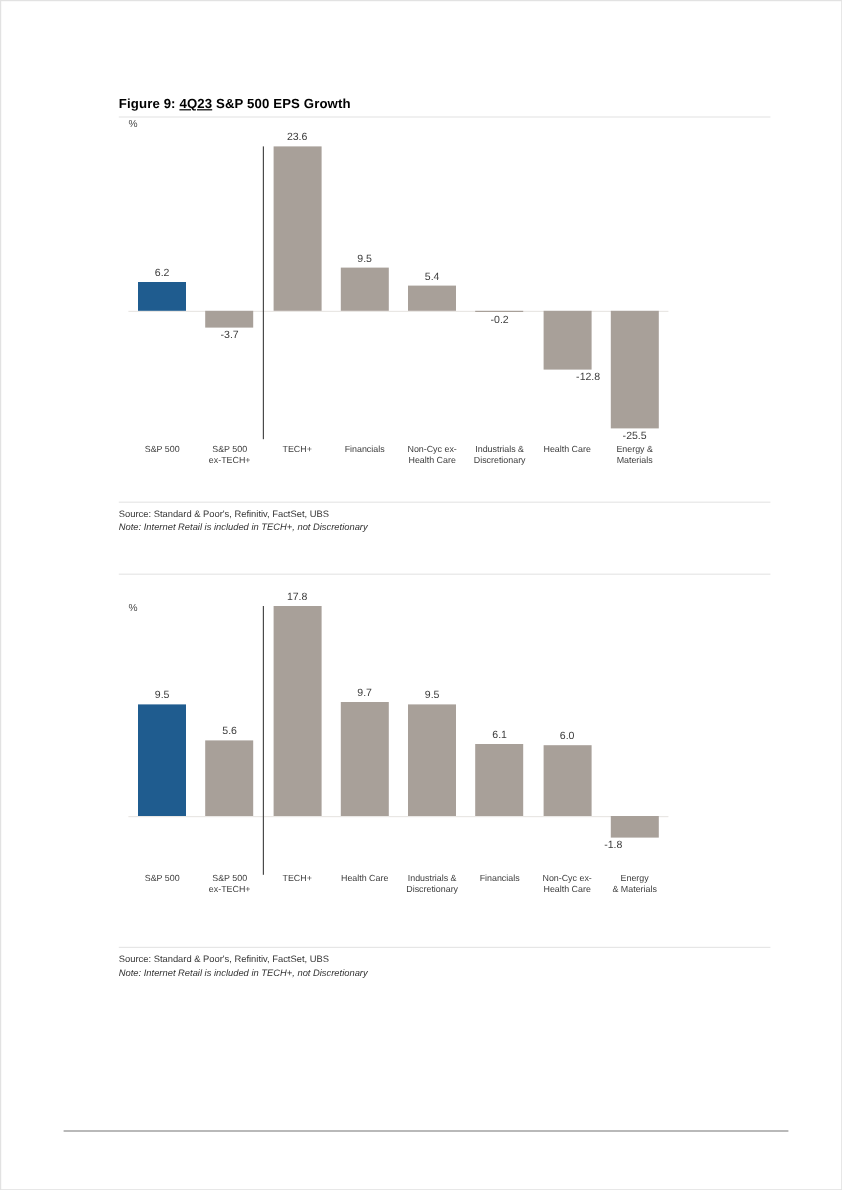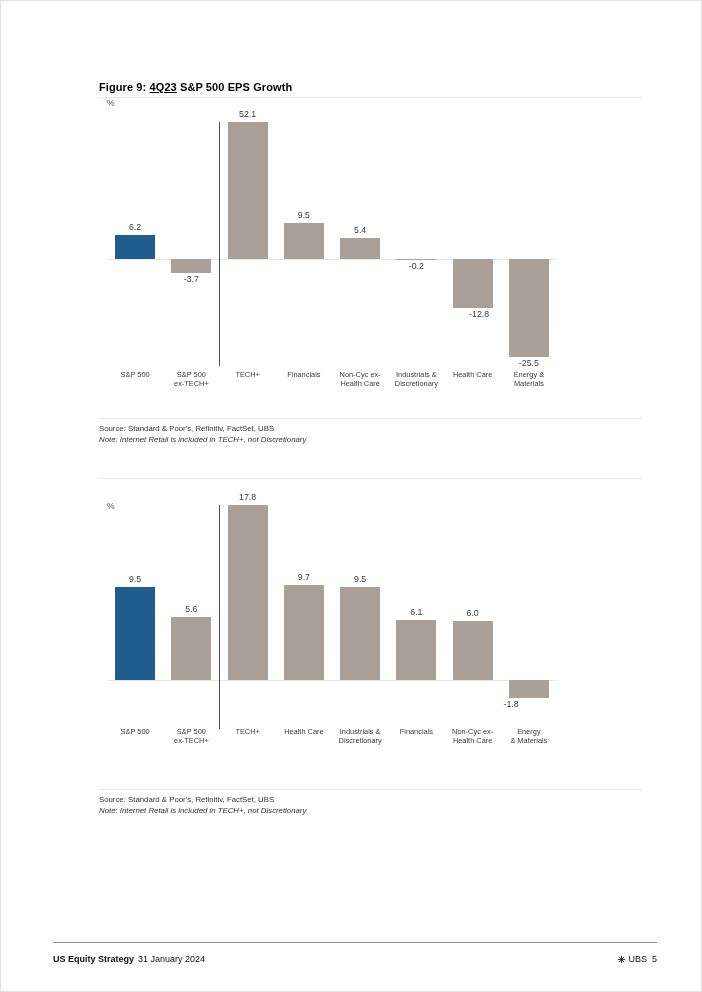--- a/index.html
+++ b/index.html
@@ -184,35 +184,35 @@
       <div class="pct-label" style="left:8px; top:0px;">%</div>
     <div class="zero-line" style="left: 8px; top: 161px; width: 450px;"></div>
         <div class="bar highlight" style="left: 16.125px; width: 40px; height: 23.746px; top: 137.254px;"></div>
         <div class="bar-value" style="left: 8px; width: 56.25px; top: 124.254px;">6.2</div>
         <div class="cat-label" style="left: 8px; width: 56.25px; top: 272px;">S&amp;P 500</div>
         <div class="bar" style="left: 72.375px; width: 40px; height: 14.171px; top: 161px;"></div>
         <div class="bar-value" style="left: 64.25px; width: 56.25px; top: 176.171px;">-3.7</div>
         <div class="cat-label" style="left: 64.25px; width: 56.25px; top: 272px;">S&amp;P 500
 ex-TECH+</div>
         <div class="bar" style="left: 128.625px; width: 40px; height: 136.731px; top: 24.269px;"></div>
-        <div class="bar-value" style="left: 120.5px; width: 56.25px; top: 11.269px;">52.1</div>
+        <div class="bar-value" style="left: 120.5px; width: 56.25px; top: 11.269px;">23.6</div>
         <div class="cat-label" style="left: 120.5px; width: 56.25px; top: 272px;">TECH+</div>
         <div class="bar" style="left: 184.875px; width: 40px; height: 36.385px; top: 124.615px;"></div>
         <div class="bar-value" style="left: 176.75px; width: 56.25px; top: 111.615px;">9.5</div>
         <div class="cat-label" style="left: 176.75px; width: 56.25px; top: 272px;">Financials</div>
         <div class="bar" style="left: 241.125px; width: 40px; height: 20.682px; top: 140.318px;"></div>
         <div class="bar-value" style="left: 233px; width: 56.25px; top: 127.318px;">5.4</div>
         <div class="cat-label" style="left: 233px; width: 56.25px; top: 272px;">Non-Cyc ex-
 Health Care</div>
         <div class="bar" style="left: 297.375px; width: 40px; height: 0.766px; top: 161px;"></div>
         <div class="bar-value" style="left: 289.25px; width: 56.25px; top: 162.766px;">-0.2</div>
         <div class="cat-label" style="left: 289.25px; width: 56.25px; top: 272px;">Industrials &amp;
 Discretionary</div>
         <div class="bar" style="left: 353.625px; width: 40px; height: 49.024px; top: 161px;"></div>
-        <div class="bar-value" style="left: 352px; width: 56.25px; top: 211.024px;">-12.8</div>
+        <div class="bar-value" style="left: 363px; width: 56.25px; top: 211.024px;">-12.8</div>
         <div class="cat-label" style="left: 345.5px; width: 56.25px; top: 272px;">Health Care</div>
         <div class="bar" style="left: 409.875px; width: 40px; height: 97.665px; top: 161px;"></div>
         <div class="bar-value" style="left: 401.75px; width: 56.25px; top: 259.665px;">-25.5</div>
         <div class="cat-label" style="left: 401.75px; width: 56.25px; top: 272px;">Energy &amp;
 Materials</div>
         <div class="divider-line" style="left: 119.5px; top: 24px; height: 244px;"></div>
       </div>
     <div class="source-rule" style="margin-top:80px;"></div>
     <div class="source-text">
       <div>Source: Standard &amp; Poor's, Refinitiv, FactSet, UBS</div>
@@ -257,33 +257,14 @@
       </div>
     <div class="source-rule" style="margin-top:50px;"></div>
     <div class="source-text">
       <div>Source: Standard &amp; Poor's, Refinitiv, FactSet, UBS</div>
       <div class="note">Note: Internet Retail is included in TECH+, not Discretionary</div>
     </div>
   </div>
 
 
   <div class="footer-rule"></div>
-  <div class="footer">
-    <div class="footer-left">
-      <span class="strategy">US Equity Strategy</span><span class="date">31 January 2024</span>
-    </div>
-    <div class="footer-right">
-      <span class="ubs-mark">
-        <svg width="9" height="9" viewBox="0 0 10 10">
-          <g stroke="#111" stroke-width="0.9" fill="none">
-            <line x1="5" y1="1" x2="5" y2="9"></line>
-            <line x1="1" y1="5" x2="9" y2="5"></line>
-            <line x1="2.2" y1="2.2" x2="7.8" y2="7.8"></line>
-            <line x1="7.8" y1="2.2" x2="2.2" y2="7.8"></line>
-          </g>
-        </svg>
-        <span>UBS</span>
-      </span>
-      <span>5</span>
-    </div>
-  </div>
 
 </div>
 
 </body></html>

